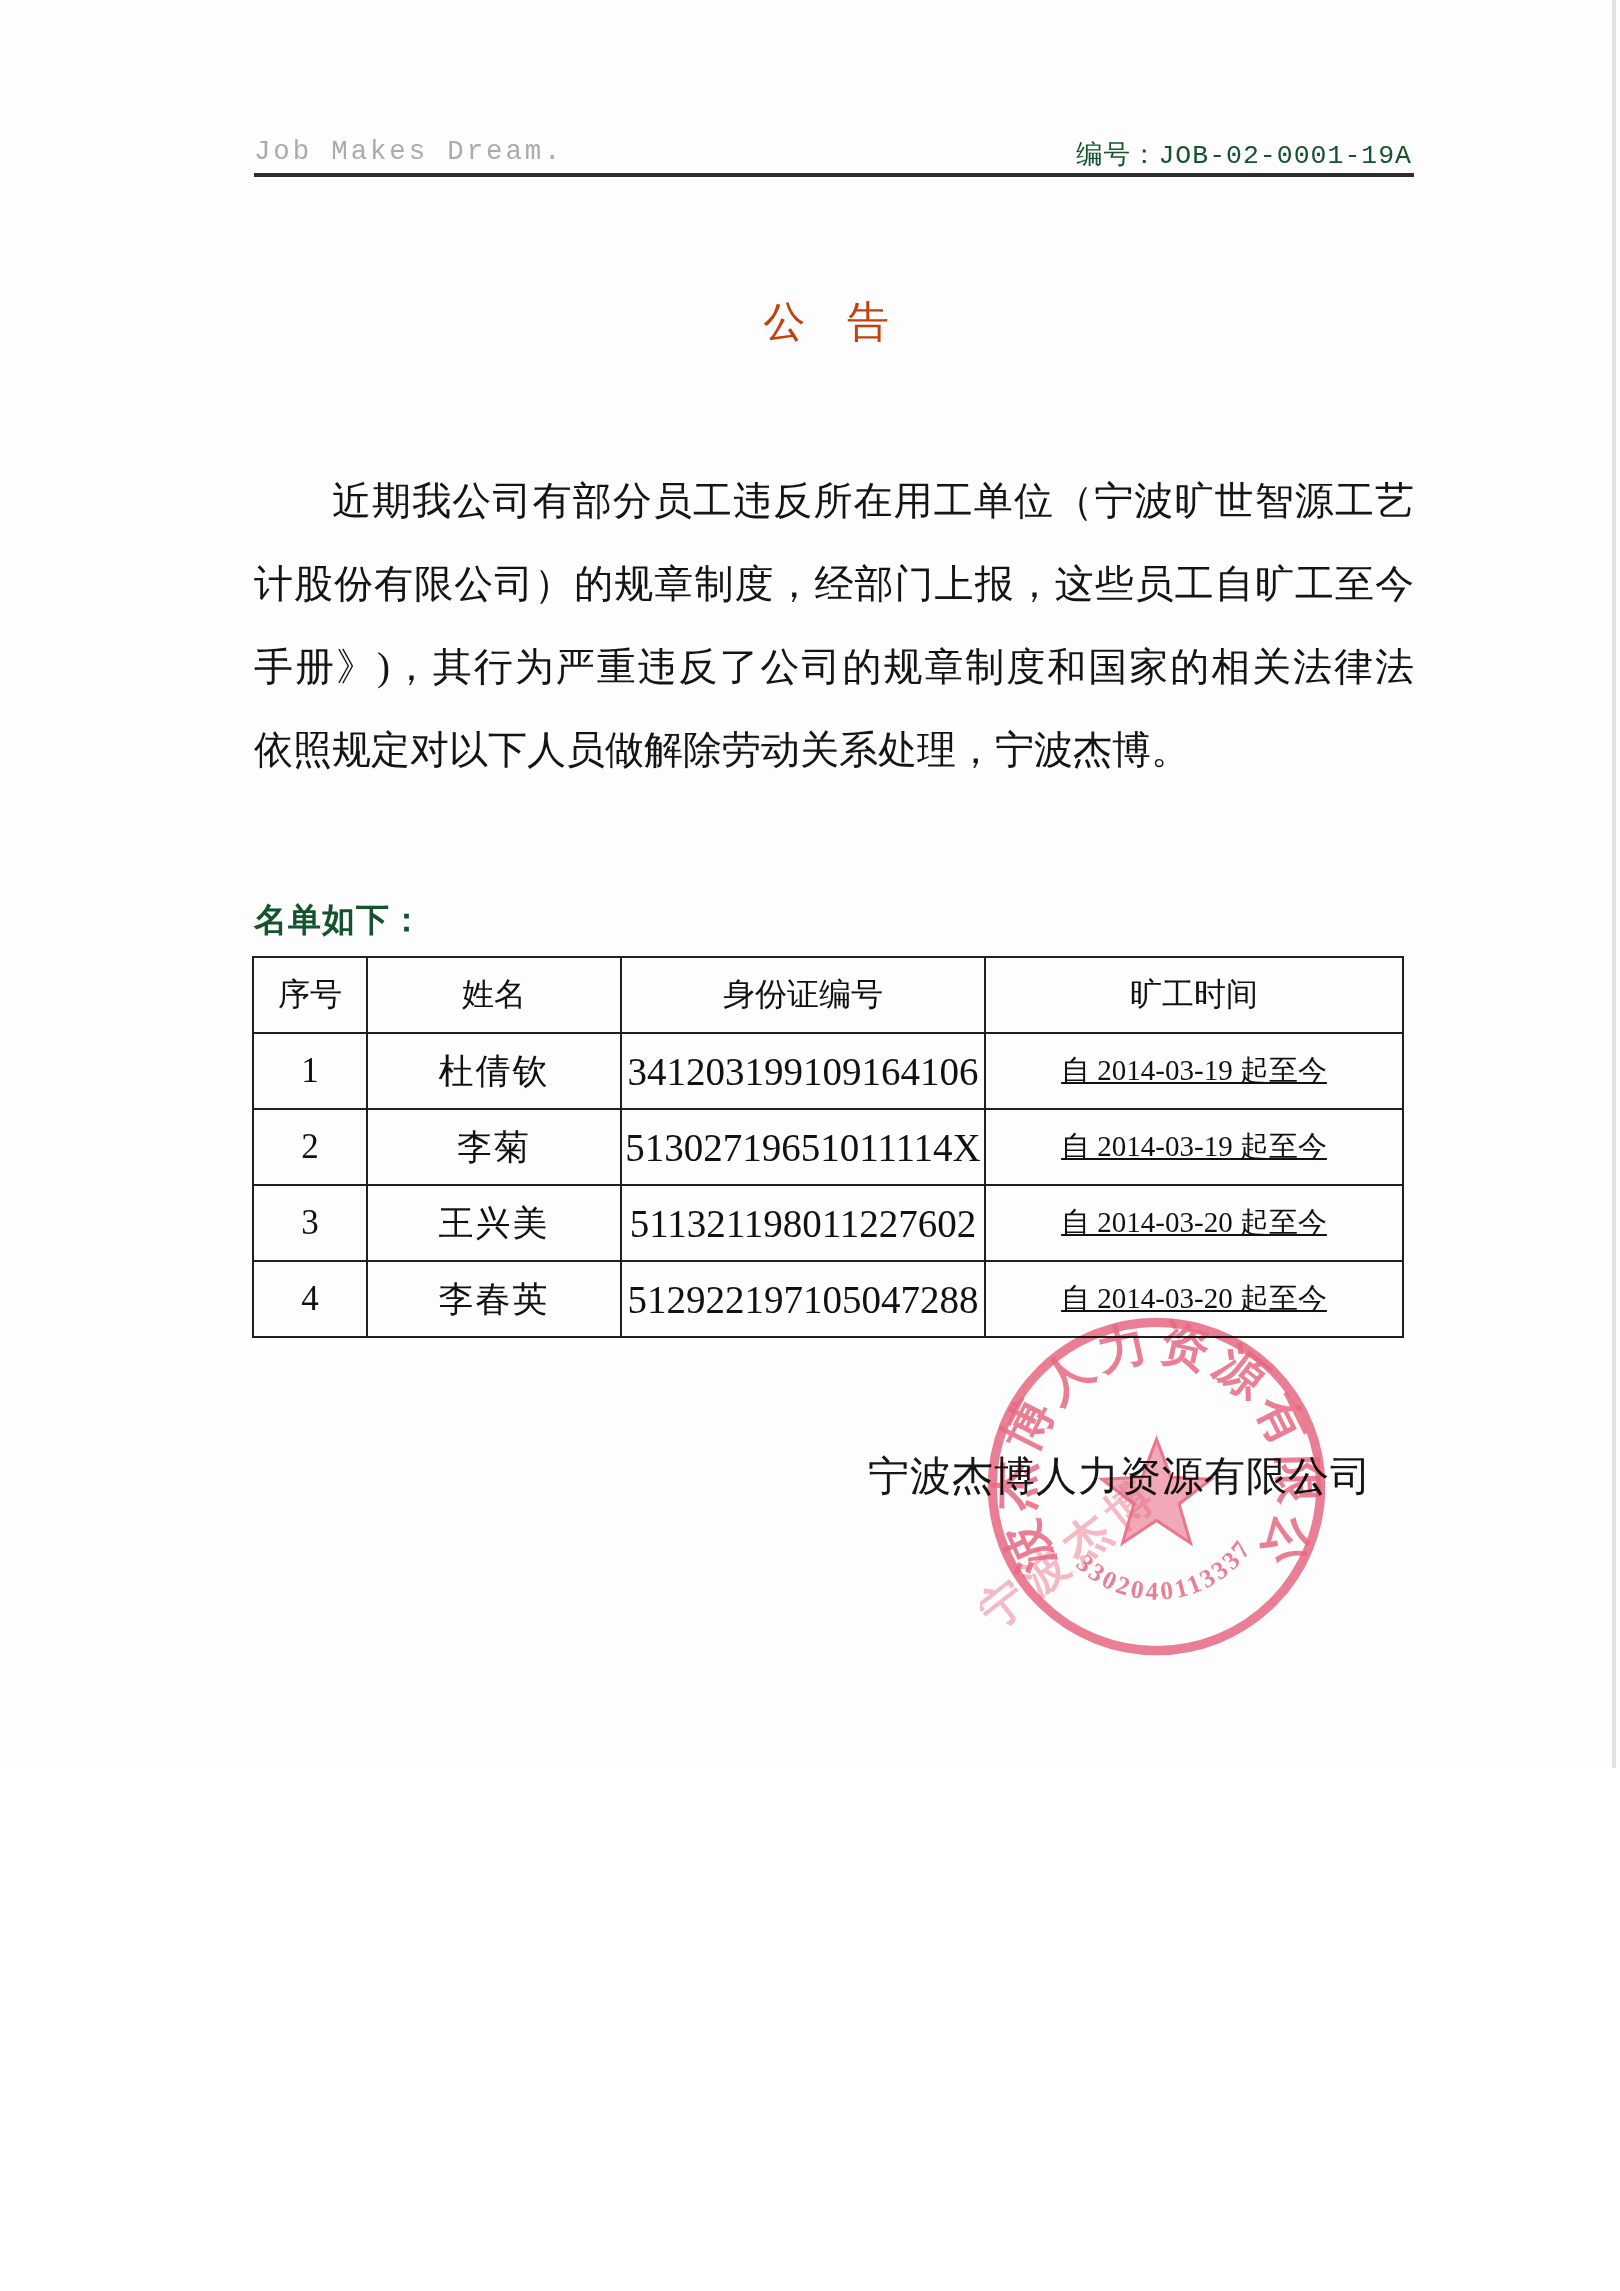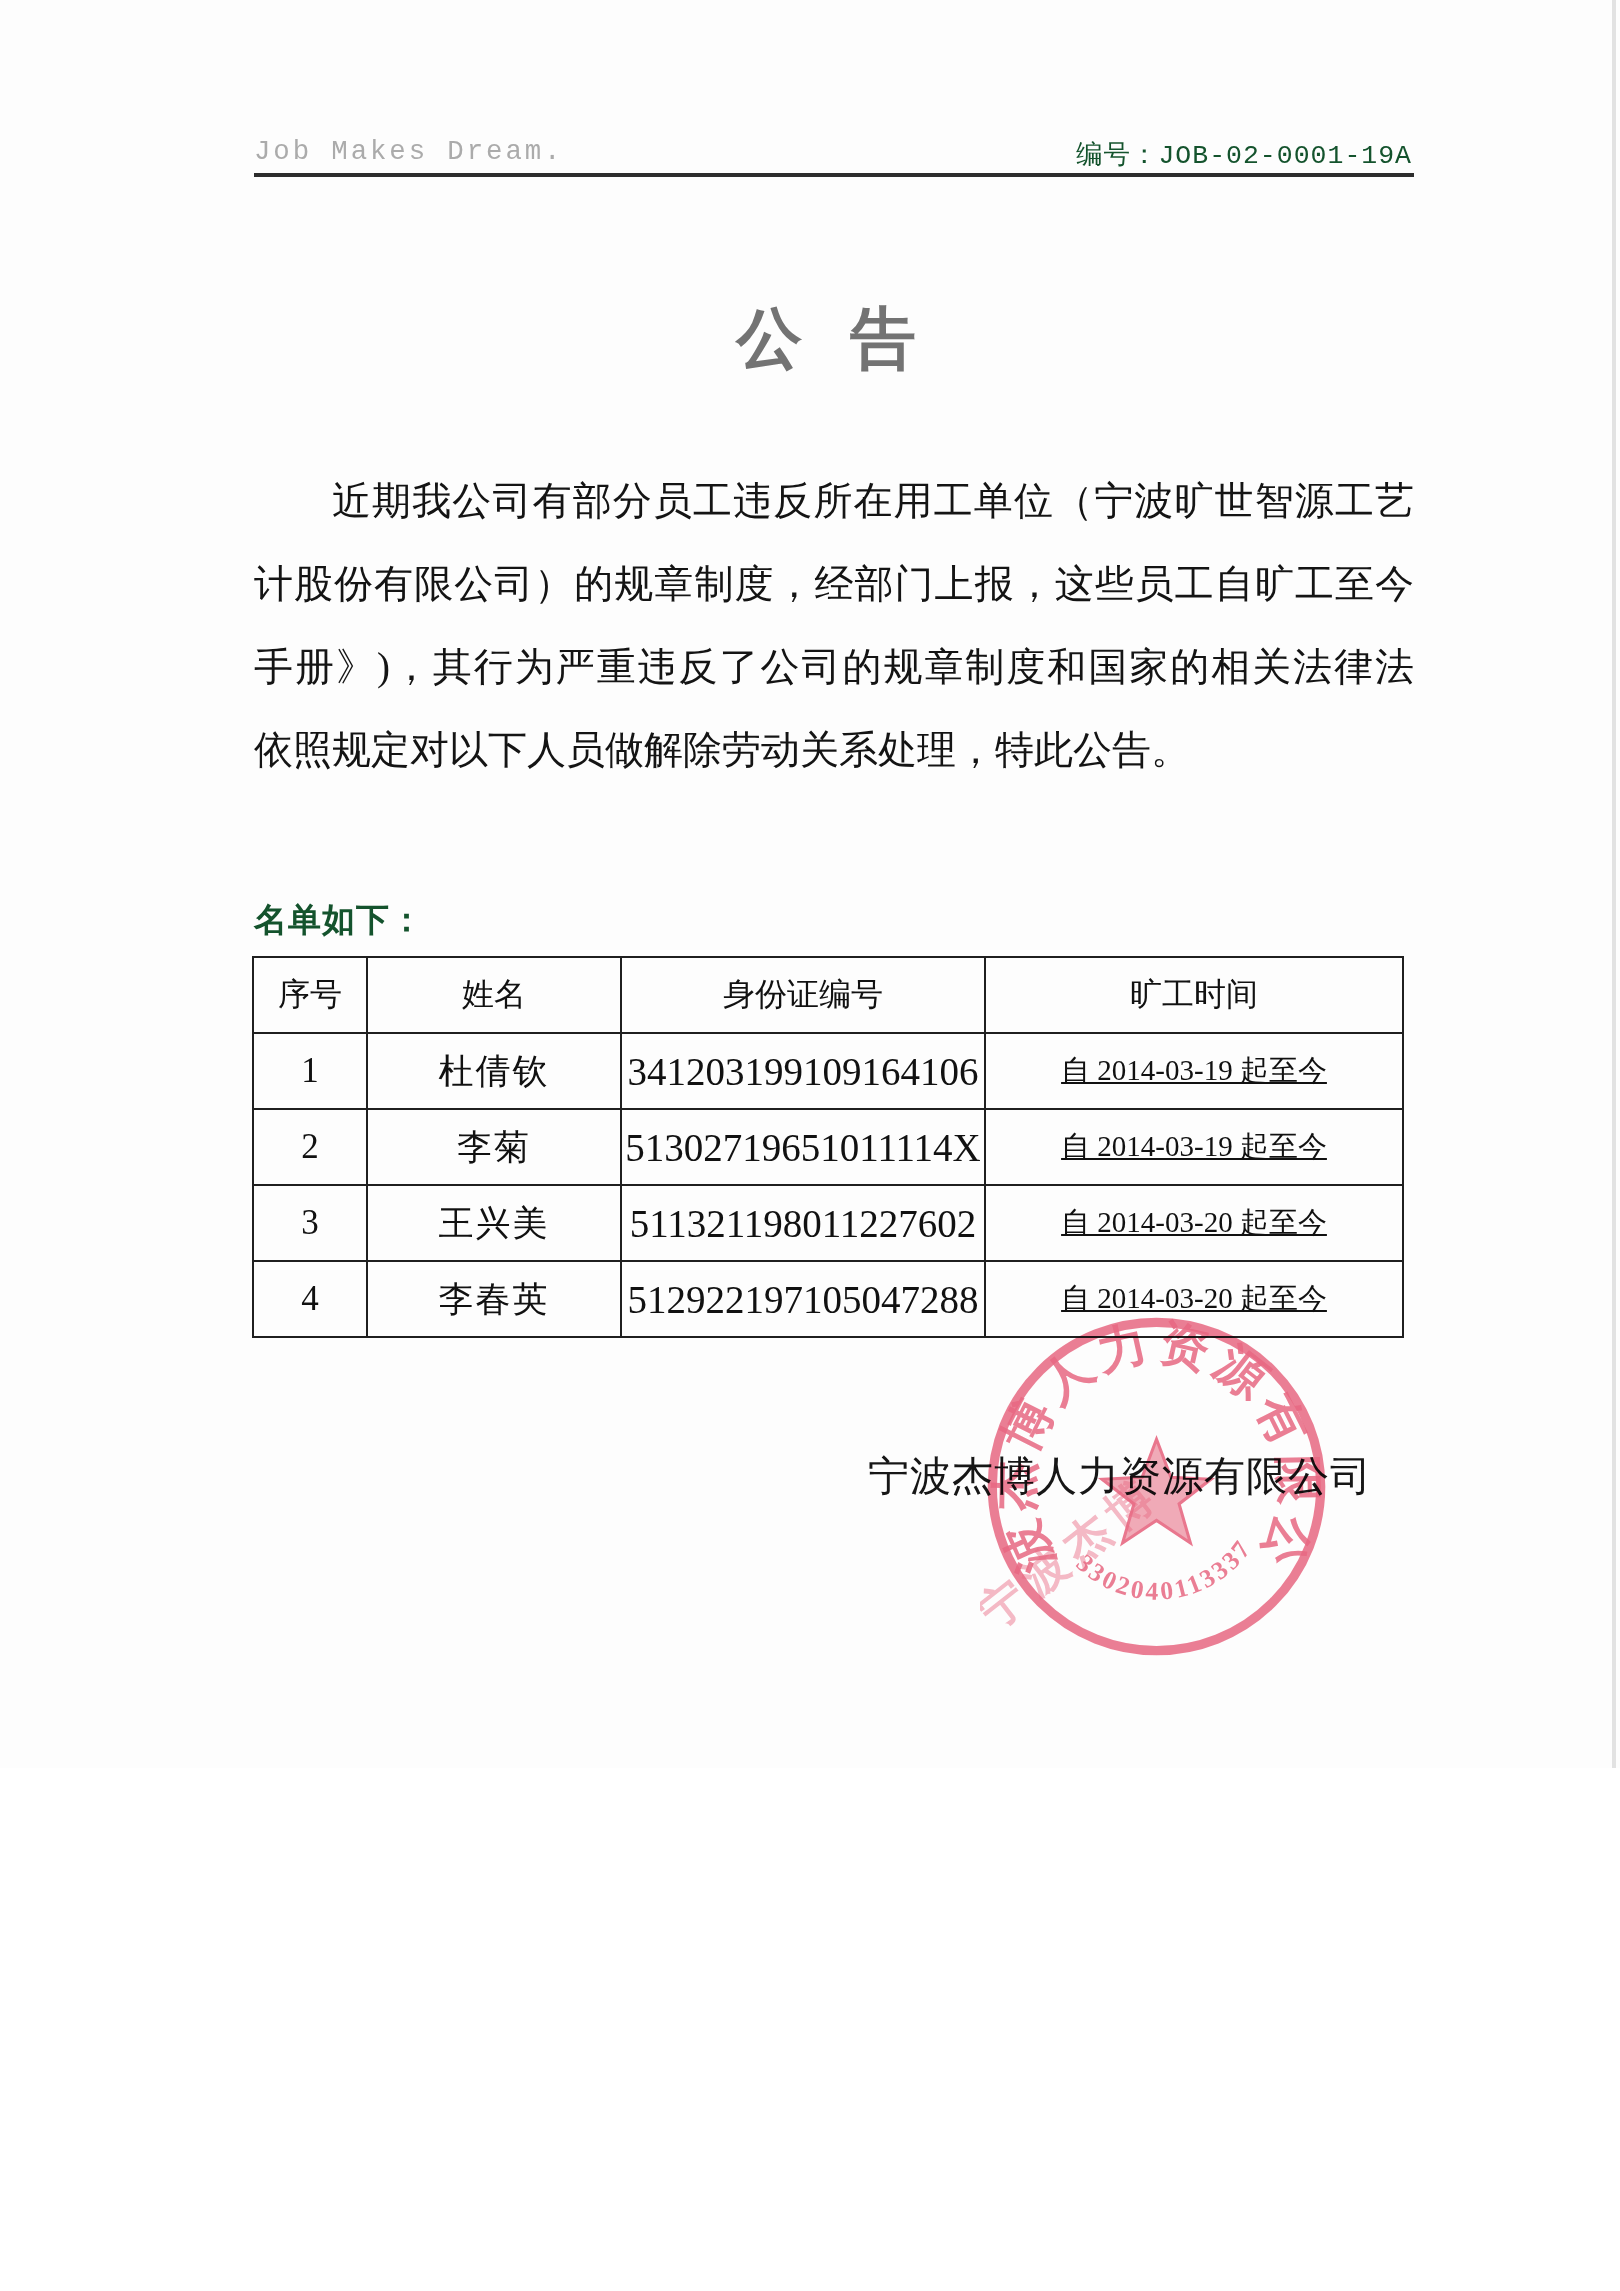--- a/index.html
+++ b/index.html
@@ -22,22 +22,22 @@
     font-family:"Liberation Mono","DejaVu Sans Mono",monospace;
     font-size:26.5px;color:#14532d;letter-spacing:1px;white-space:nowrap;
   }
   .hdr-rule{
     position:absolute;left:254px;top:173px;width:1160px;height:3.9px;
     background:#2d2d2d;
   }
   
   .doc-title{
     position:absolute;left:254px;top:294px;width:1160px;
-    text-align:center;font-size:66px;font-weight:700;
-    letter-spacing:15.7px;color:#737373;white-space:nowrap;
+    text-align:center;font-size:42px;font-weight:400;
+    letter-spacing:15.7px;color:#c2410c;white-space:nowrap;
   }
   
   .body-block{
     position:absolute;left:254px;top:459px;width:1160px;
     font-size:39px;color:#141414;
   }
   .body-line{
     height:83px;line-height:83px;white-space:nowrap;
     text-align:justify;
   }
@@ -109,21 +109,21 @@
   <div class="hdr-slogan">Job Makes Dream.</div>
   <div class="hdr-docno">编号：JOB-02-0001-19A</div>
   <div class="hdr-rule"></div>
 
   <div class="doc-title">公 告</div>
 
   <div class="body-block">
     <div class="body-line first jl">近期我公司有部分员工违反所在用工单位（宁波旷世智源工艺设</div>
     <div class="body-line jl">计股份有限公司）的规章制度，经部门上报，这些员工自旷工至今未</div>
     <div class="body-line jl">手册》)，其行为严重违反了公司的规章制度和国家的相关法律法规，</div>
-    <div class="body-line">依照规定对以下人员做解除劳动关系处理，特此公告。</div>
+    <div class="body-line">依照规定对以下人员做解除劳动关系处理，宁波杰博。</div>
   </div>
 
   <div class="list-label">名单如下：</div>
 
   <table class="emp">
     <colgroup>
       <col class="c-no">
         <col class="c-name">
         <col class="c-id">
         <col class="c-period">

